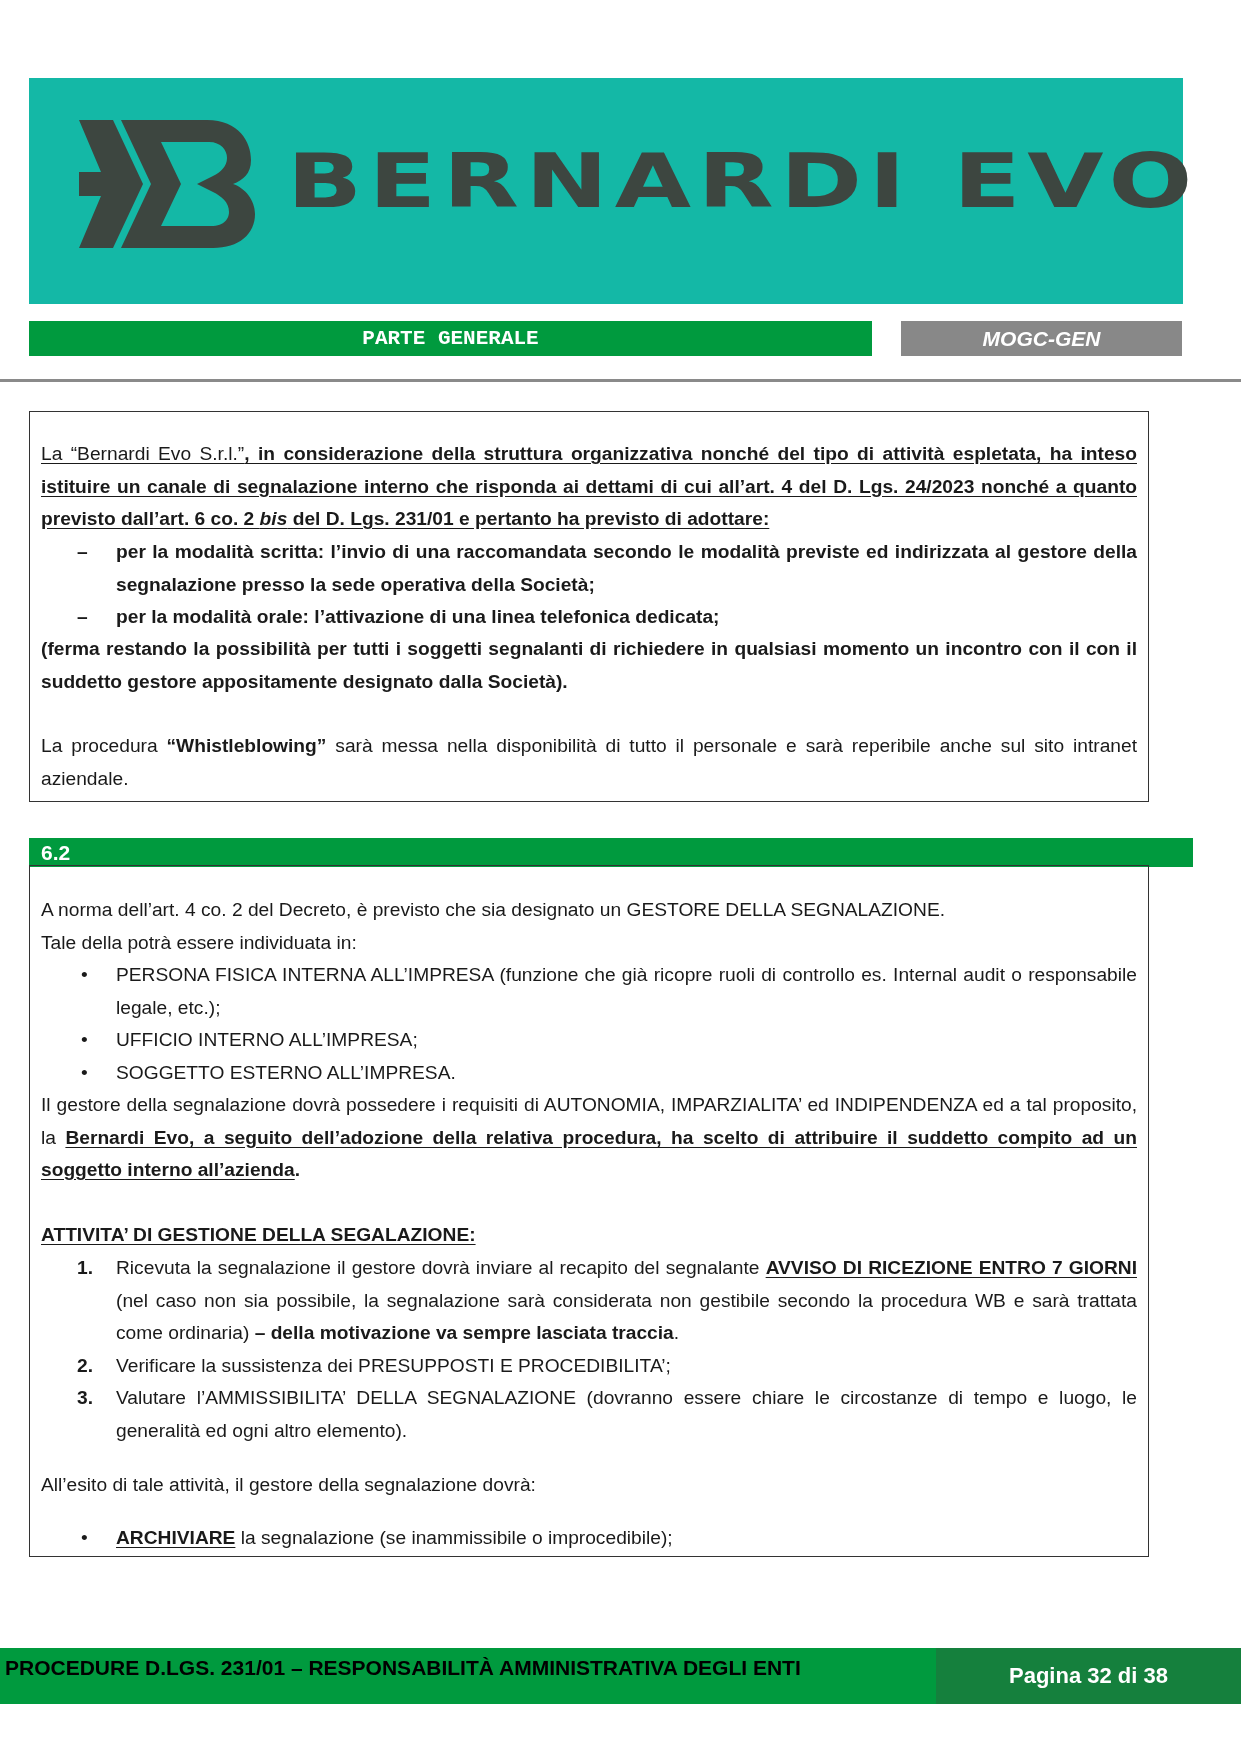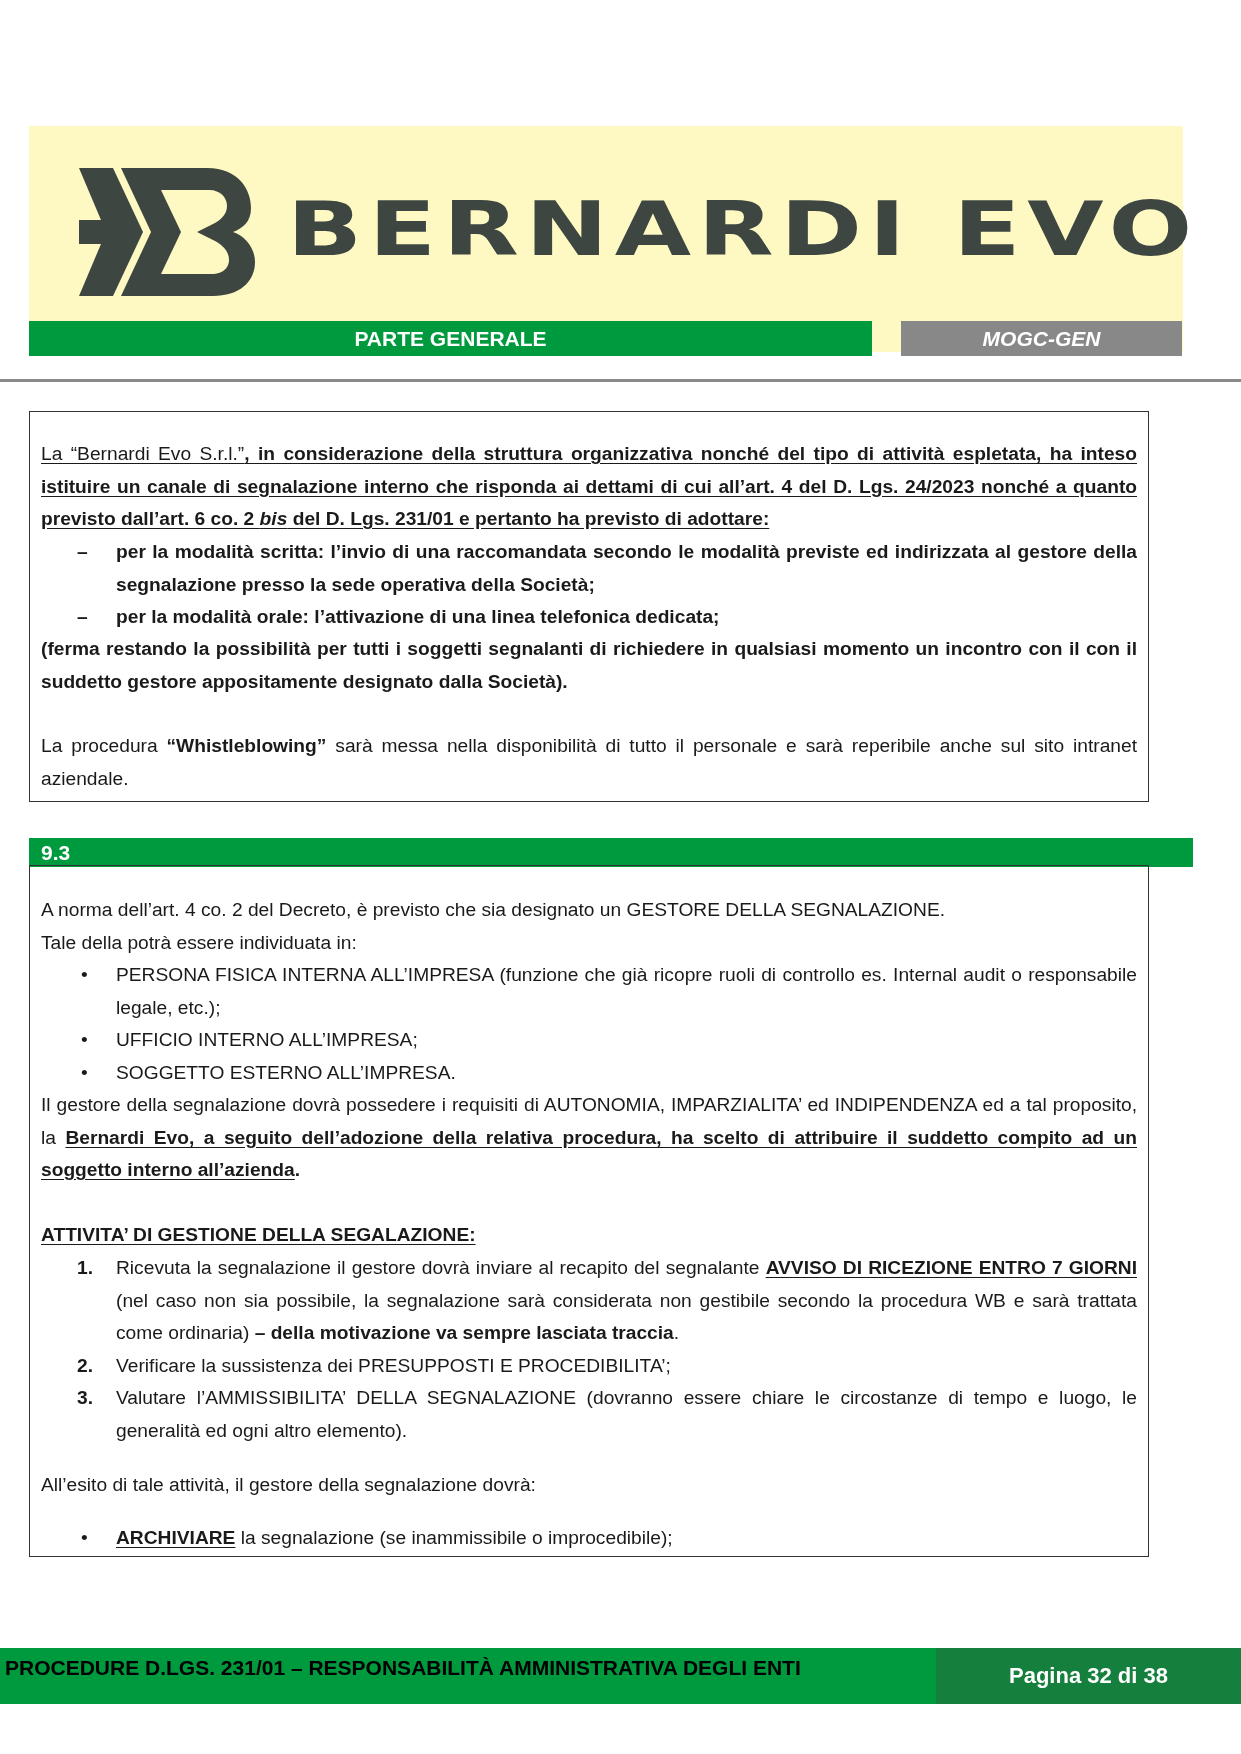--- a/index.html
+++ b/index.html
@@ -1,27 +1,27 @@
 <!DOCTYPE html>
 <html><head>
   <meta charset="utf-8">
   <style>
     html, body { margin: 0; padding: 0; background: #ffffff; }
     body { width: 1241px; height: 1754px; position: relative; overflow: hidden;
            font-family: "Liberation Sans", sans-serif; color: #1a1a1a; }
 
-    .logo-band { position: absolute; left: 29px; top: 78px; width: 1154px; height: 226px; background: #fef9c3; margin-top: 48px; }
+    .logo-band { position: absolute; left: 29px; top: 78px; width: 1154px; height: 226px; background: #14b8a6; }
     .logo-mark { position: absolute; left: 50px; top: 42px; width: 180px; height: 128px; }
     .logo-text { position: absolute; left: 258px; top: 66px; font-family: "DejaVu Sans", sans-serif;
                  font-weight: bold; font-size: 88px; letter-spacing: 6px; color: #3d4640;
                  transform: scaleX(1.12) scaleY(0.85); transform-origin: left top; line-height: 1; }
 
     .tag-bar { position: absolute; top: 321px; height: 35px; color: #fff; font-size: 21px;
                font-weight: bold; display: flex; align-items: center; justify-content: center; }
-    .tag-green { left: 29px; width: 843px; background: #009a3e; }
+    .tag-green { left: 29px; width: 843px; background: #009a3e; font-family: Liberation Mono, monospace; }
     .tag-grey { left: 901px; width: 281px; background: #888888; font-style: italic; }
 
     .hr-rule { position: absolute; left: 0; top: 379px; width: 1241px; height: 3px; background: #8a8a8a; }
 
     .box { position: absolute; left: 29px; width: 1120px; border: 1.5px solid #333; box-sizing: border-box; padding-left: 44px; }
     .box1 { top: 411px; height: 391px; }
     .box2 { top: 865px; height: 692px; }
 
     .para { position: absolute; left: 11px; right: 11px; font-size: 19.2px; line-height: 32.5px;
             text-align: justify; margin: 0; }
@@ -72,21 +72,21 @@
     <span class="marker">–</span>
     <span class="list-text">per la modalità orale: l’attivazione di una linea telefonica dedicata;</span>
   </div>
   <p class="para" style="top:318px;">
     <span>La procedura </span><span class="b">“Whistleblowing”</span><span> sarà messa nella disponibilità di tutto il personale e sarà reperibile anche sul sito intranet aziendale.</span>
   </p>
   <p class="para b" style="top:221px;">(ferma restando la possibilità per tutti i soggetti segnalanti di richiedere in qualsiasi momento un incontro con il con il suddetto gestore appositamente designato dalla Società).</p>
 </div>
 
 <div class="sec-head">
-  <span class="sec-num">9.3</span>
+  <span class="sec-num">6.2</span>
 </div>
 
 <div class="box box2">
   <p class="para" style="top:28px;">A norma dell’art. 4 co. 2 del Decreto, è previsto che sia designato un GESTORE DELLA SEGNALAZIONE.</p>
   <p class="para" style="top:61px;">Tale della potrà essere individuata in:</p>
 
   <div class="list-row" style="top:93px;">
     <span class="marker dot">•</span>
     <span class="list-text">PERSONA FISICA INTERNA ALL’IMPRESA (funzione che già ricopre ruoli di controllo es. Internal audit o responsabile legale, etc.);</span>
   </div>

